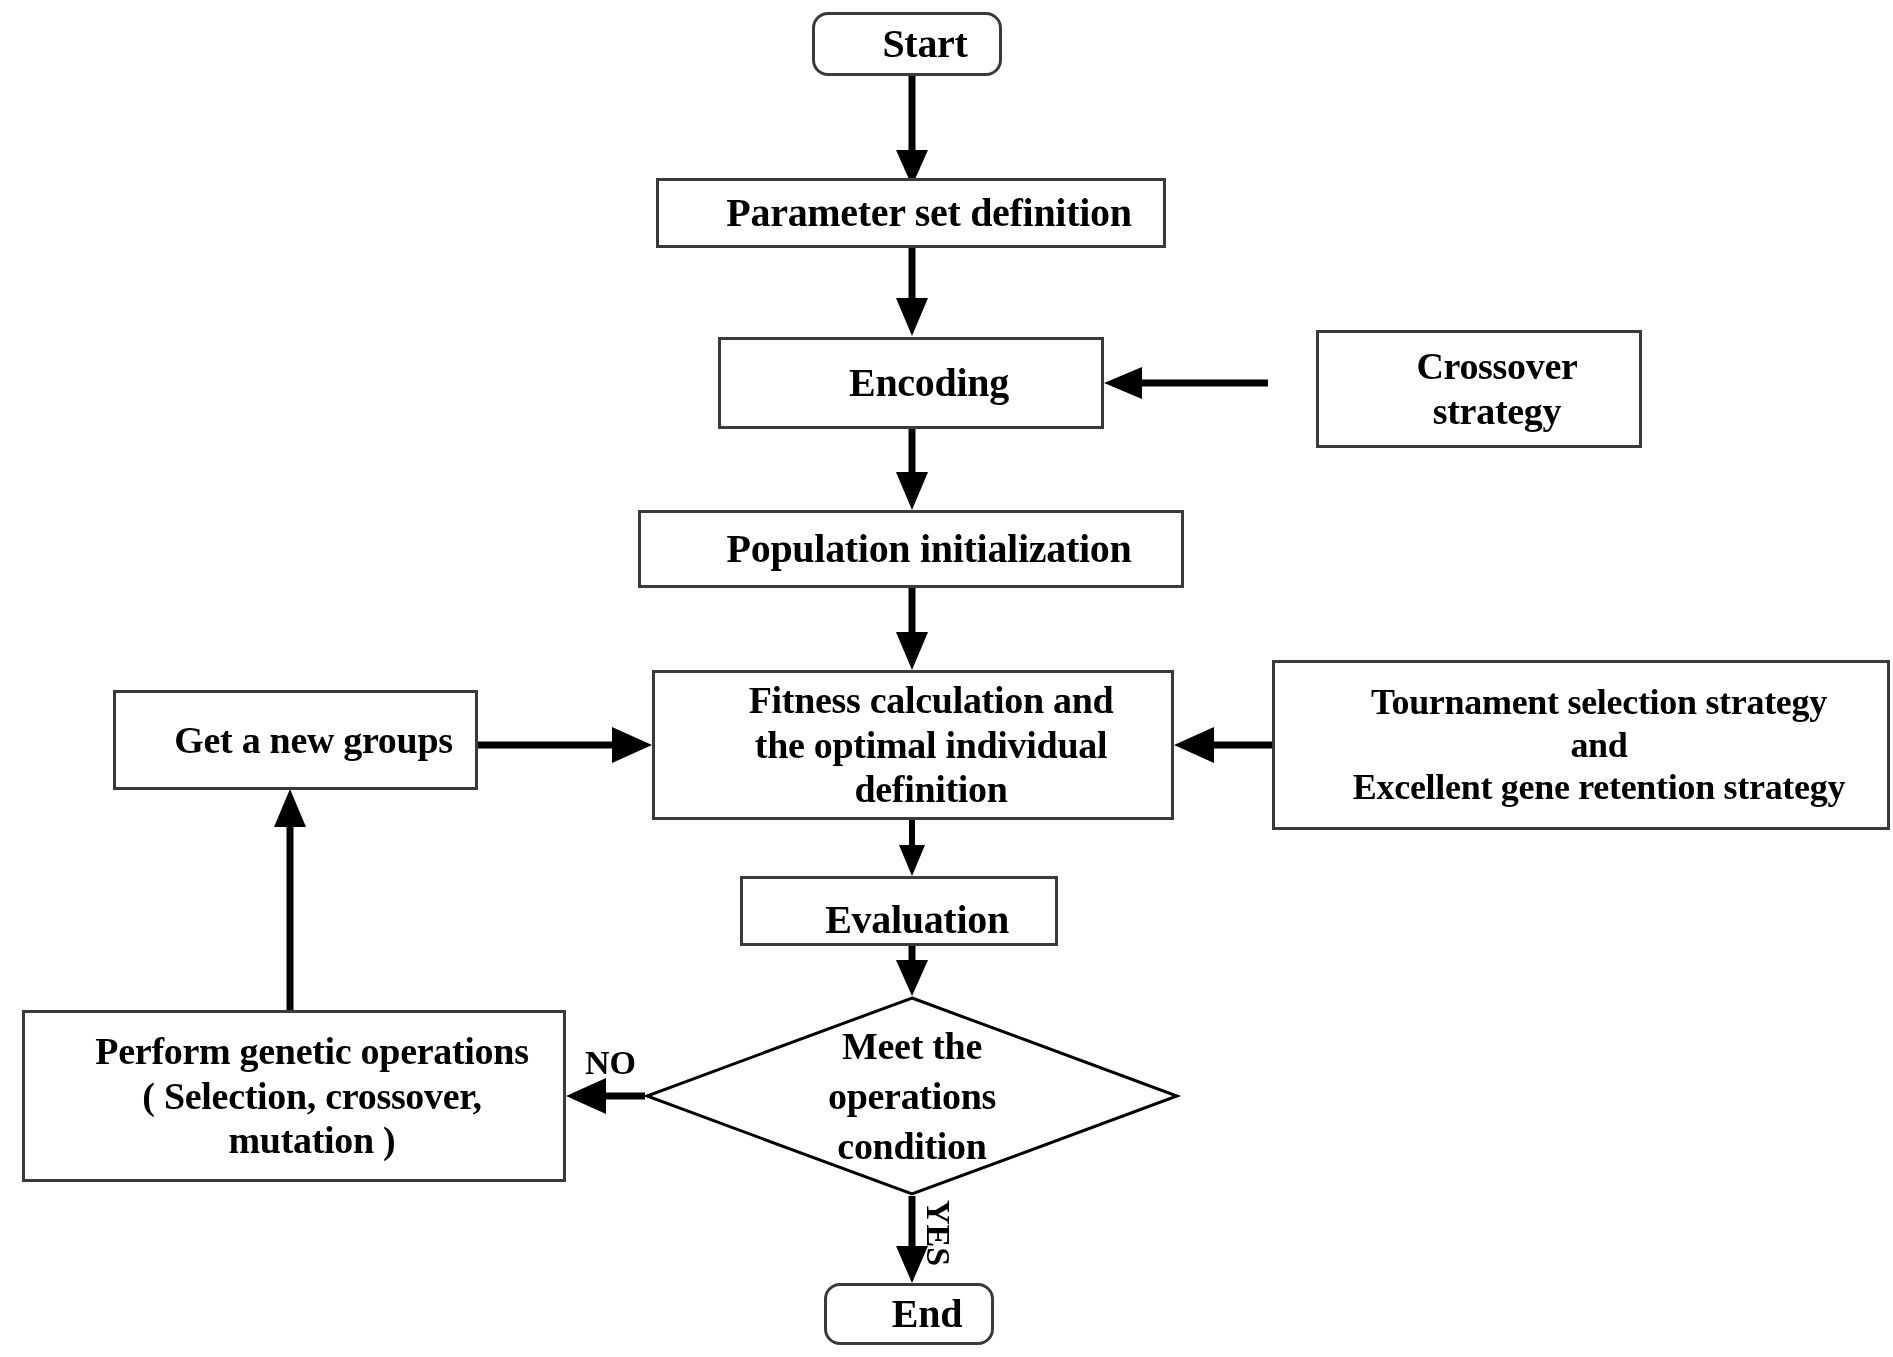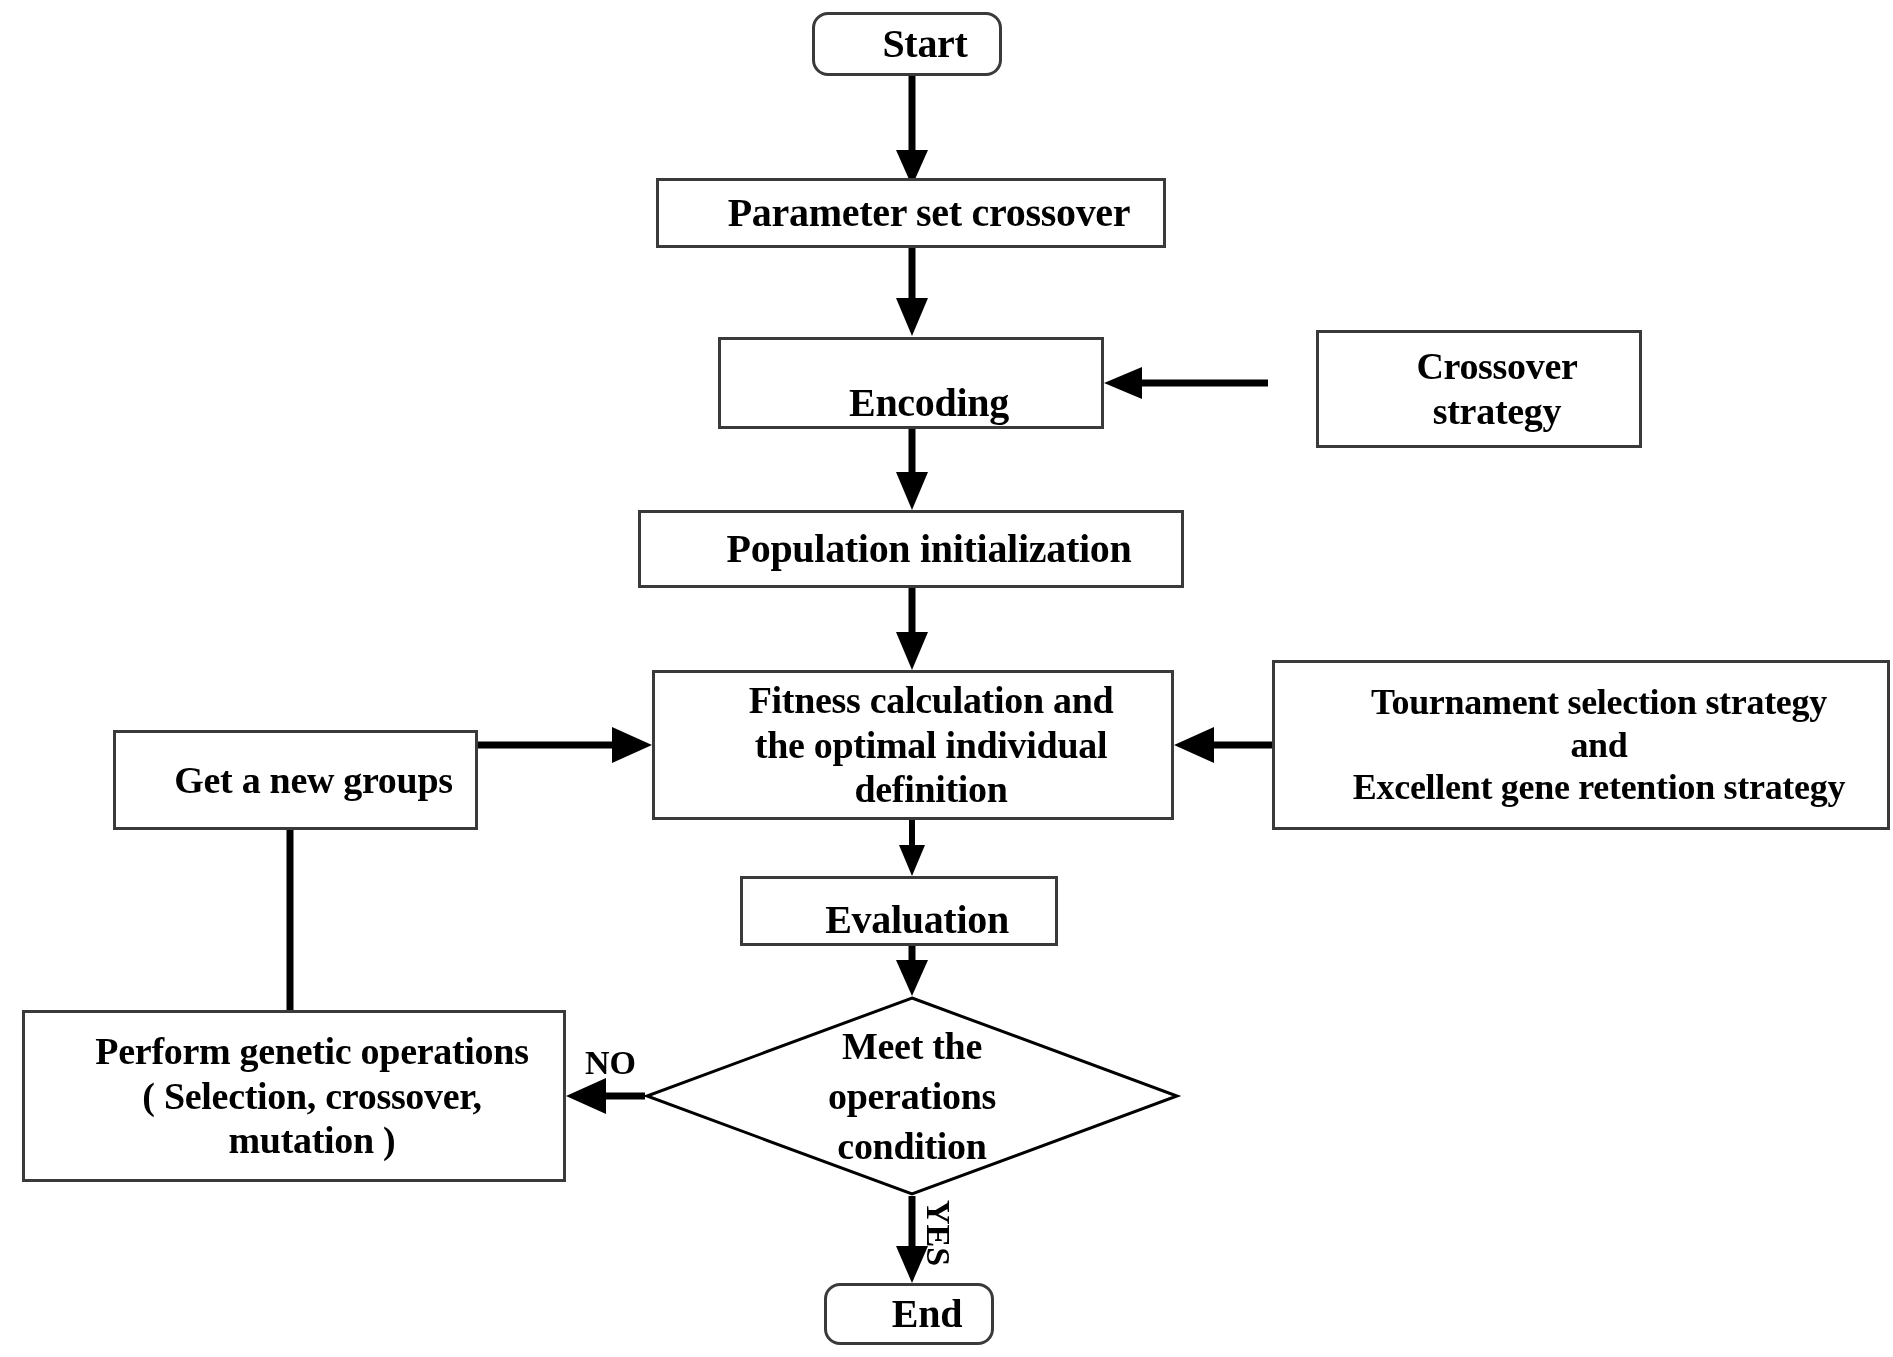--- a/index.html
+++ b/index.html
@@ -172,24 +172,24 @@
       <line class="edge-line" x1="912" y1="1196" x2="912" y2="1258"></line>
       <polygon class="arrowhead" points="912,1283 896,1246 928,1246"></polygon>
     </g>
   </svg>
 
   <div class="node terminator" style="left:812px; top:12px; width:190px; height:64px; font-size:40px;">
     <span class="lbl">Start</span>
   </div>
 
   <div class="node" style="left:656px; top:178px; width:510px; height:70px; font-size:40px;">
-    <span class="lbl">Parameter set crossover</span>
-  </div>
-
-  <div class="node" style="left:718px; top:337px; width:386px; height:92px; font-size:40px;align-items:flex-end;">
+    <span class="lbl">Parameter set definition</span>
+  </div>
+
+  <div class="node" style="left:718px; top:337px; width:386px; height:92px; font-size:40px;">
     <span class="lbl">Encoding</span>
   </div>
 
   <div class="node" style="left:1268px; top:330px; width:326px; height:118px; font-size:38px;margin-left:48px;">
     <span class="lbl">Crossover
 strategy</span>
   </div>
 
   <div class="node" style="left:638px; top:510px; width:546px; height:78px; font-size:40px;">
     <span class="lbl">Population initialization</span>
@@ -200,21 +200,21 @@
 the optimal individual
 definition</span>
   </div>
 
   <div class="node" style="left:1272px; top:660px; width:618px; height:170px; font-size:36px;">
     <span class="lbl">Tournament selection strategy
 and
 Excellent gene retention strategy</span>
   </div>
 
-  <div class="node" style="left:113px; top:690px; width:365px; height:100px; font-size:38px;margin-top:40px;">
+  <div class="node" style="left:113px; top:690px; width:365px; height:100px; font-size:38px;">
     <span class="lbl">Get a new groups</span>
   </div>
 
   <div class="node" style="left:740px; top:876px; width:318px; height:70px; font-size:40px;align-items:flex-end;">
     <span class="lbl">Evaluation</span>
   </div>
 
   <div class="diamond-wrap" style="left:645px; top:996px; width:534px; height:200px;">
     <svg width="534" height="200" viewBox="0 0 534 200">
       <polygon points="267,2 532,100 267,198 2,100" fill="#ffffff" stroke="#000000" stroke-width="3"></polygon>

